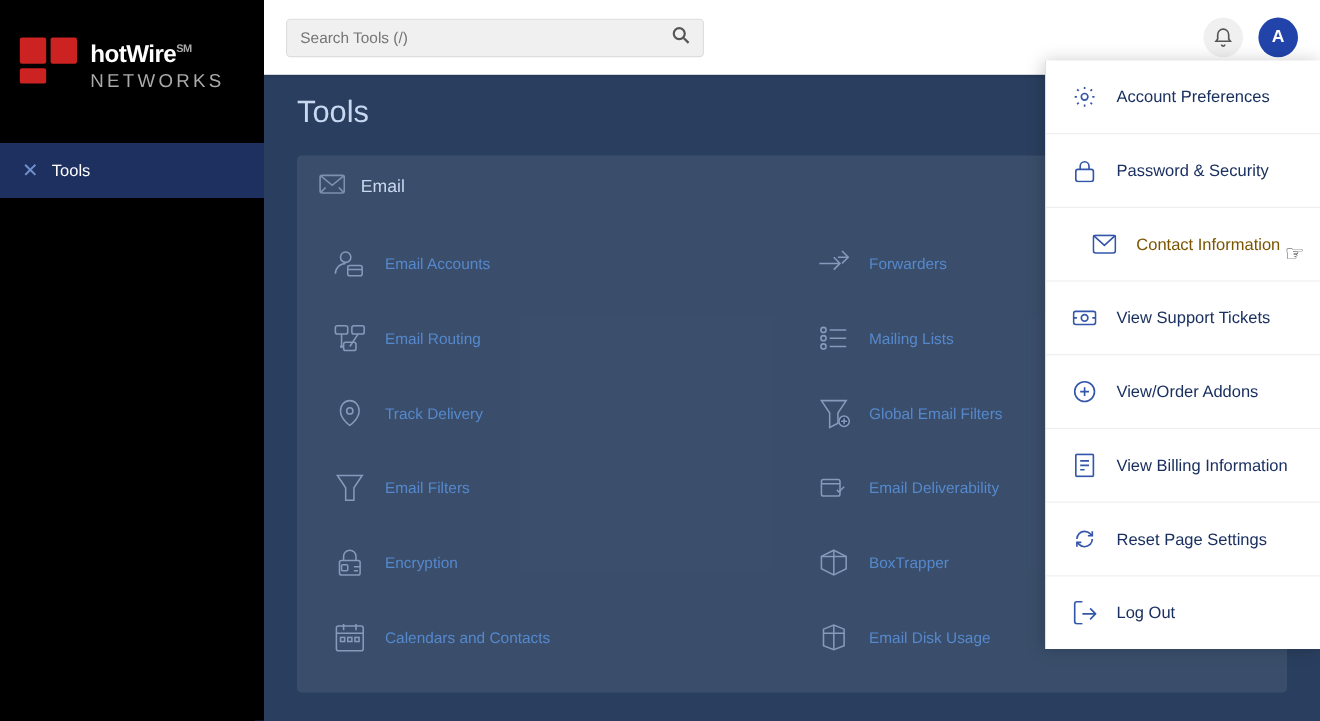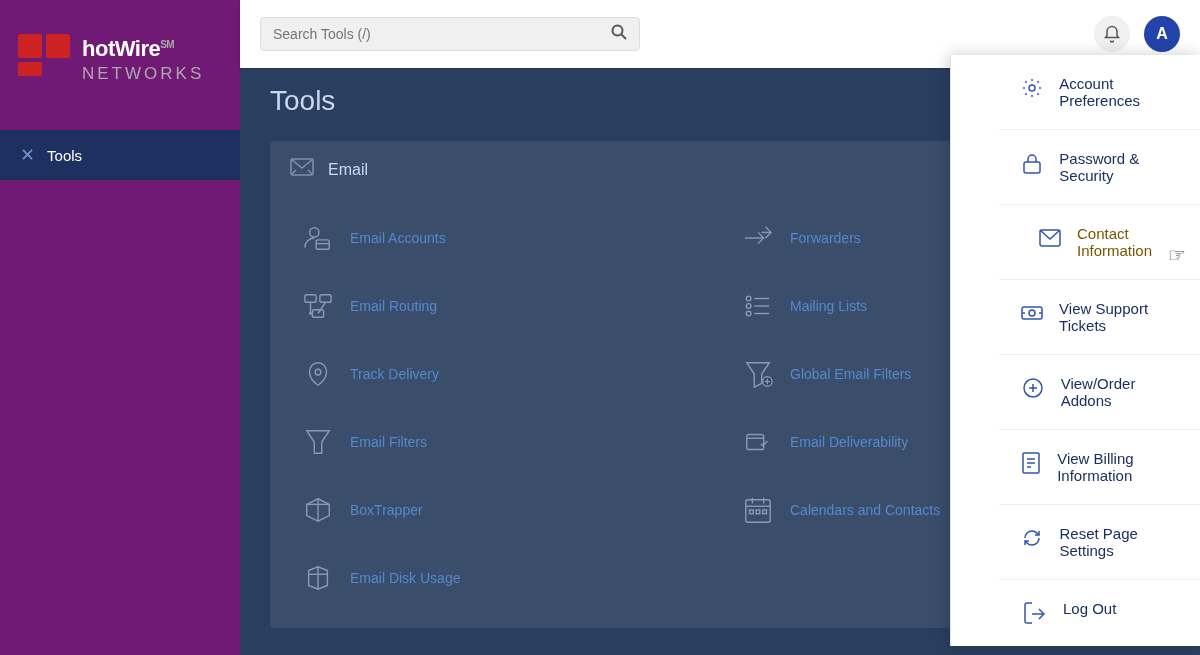--- a/index.html
+++ b/index.html
@@ -3,21 +3,21 @@
   <meta charset="utf-8">
   <style>
     * { margin: 0; padding: 0; box-sizing: border-box; }
     body { font-family: Arial, sans-serif; background: #1a2a4a; width: 1200px; height: 655px; overflow: hidden; position: relative; }
 
     
     .sidebar {
       position: absolute;
       left: 0; top: 0;
       width: 268px; height: 655px;
-      background: #701a75;
+      background: #000000;
       display: flex;
       flex-direction: column;
     }
     .logo-area {
       padding: 20px 18px;
       display: flex;
       align-items: center;
       gap: 12px;
       height: 120px;
     }
@@ -206,28 +206,28 @@
       position: absolute;
       top: 55px; right: 0;
       width: 250px;
       background: white;
       box-shadow: -2px 0 15px rgba(0,0,0,0.2);
       z-index: 100;
       border-left: 1px solid #e0e0e0;
     }
     .dropdown-item {
       display: flex;
+      align-items: center;
       gap: 16px;
       padding: 20px 22px;
       cursor: pointer;
       border-bottom: 1px solid #eeeeee;
       color: #1a3060;
       font-size: 15px;
       font-weight: 500;
-      margin-left: 48px;
     }
     .dropdown-item:last-child { border-bottom: none; }
     .dropdown-item.active { color: #7a5500; padding-left: 40px; }
     .dropdown-item-icon {
       width: 26px; height: 26px;
       display: flex; align-items: center; justify-content: center;
       color: #3355aa;
       font-size: 18px;
     }
   </style>
@@ -384,20 +384,32 @@
         <div class="tool-icon">
           <svg viewBox="0 0 32 32">
               <rect x="4" y="8" width="18" height="16" rx="2"></rect>
               <line x1="4" y1="12" x2="22" y2="12"></line>
               <path d="M19 18l2 2 5-5"></path>
             </svg>
         </div>
         <span>Email Deliverability</span>
       </div>
 
+      <div class="tool-item">
+        <div class="tool-icon">
+          <svg viewBox="0 0 32 32">
+              <rect x="6" y="14" width="20" height="14" rx="2"></rect>
+              <path d="M10 14V10a6 6 0 0 1 12 0v4"></path>
+              <rect x="8" y="18" width="6" height="6" rx="1"></rect>
+              <line x1="20" y1="20" x2="26" y2="20"></line>
+              <line x1="20" y1="24" x2="24" y2="24"></line>
+            </svg>
+        </div>
+        <span>Encryption</span>
+      </div>
 
       <div class="tool-item">
         <div class="tool-icon">
           <svg viewBox="0 0 32 32">
               <polygon points="16,4 28,10 28,22 16,28 4,22 4,10"></polygon>
               <line x1="4" y1="10" x2="28" y2="10"></line>
               <line x1="16" y1="4" x2="16" y2="28"></line>
             </svg>
         </div>
         <span>BoxTrapper</span>

